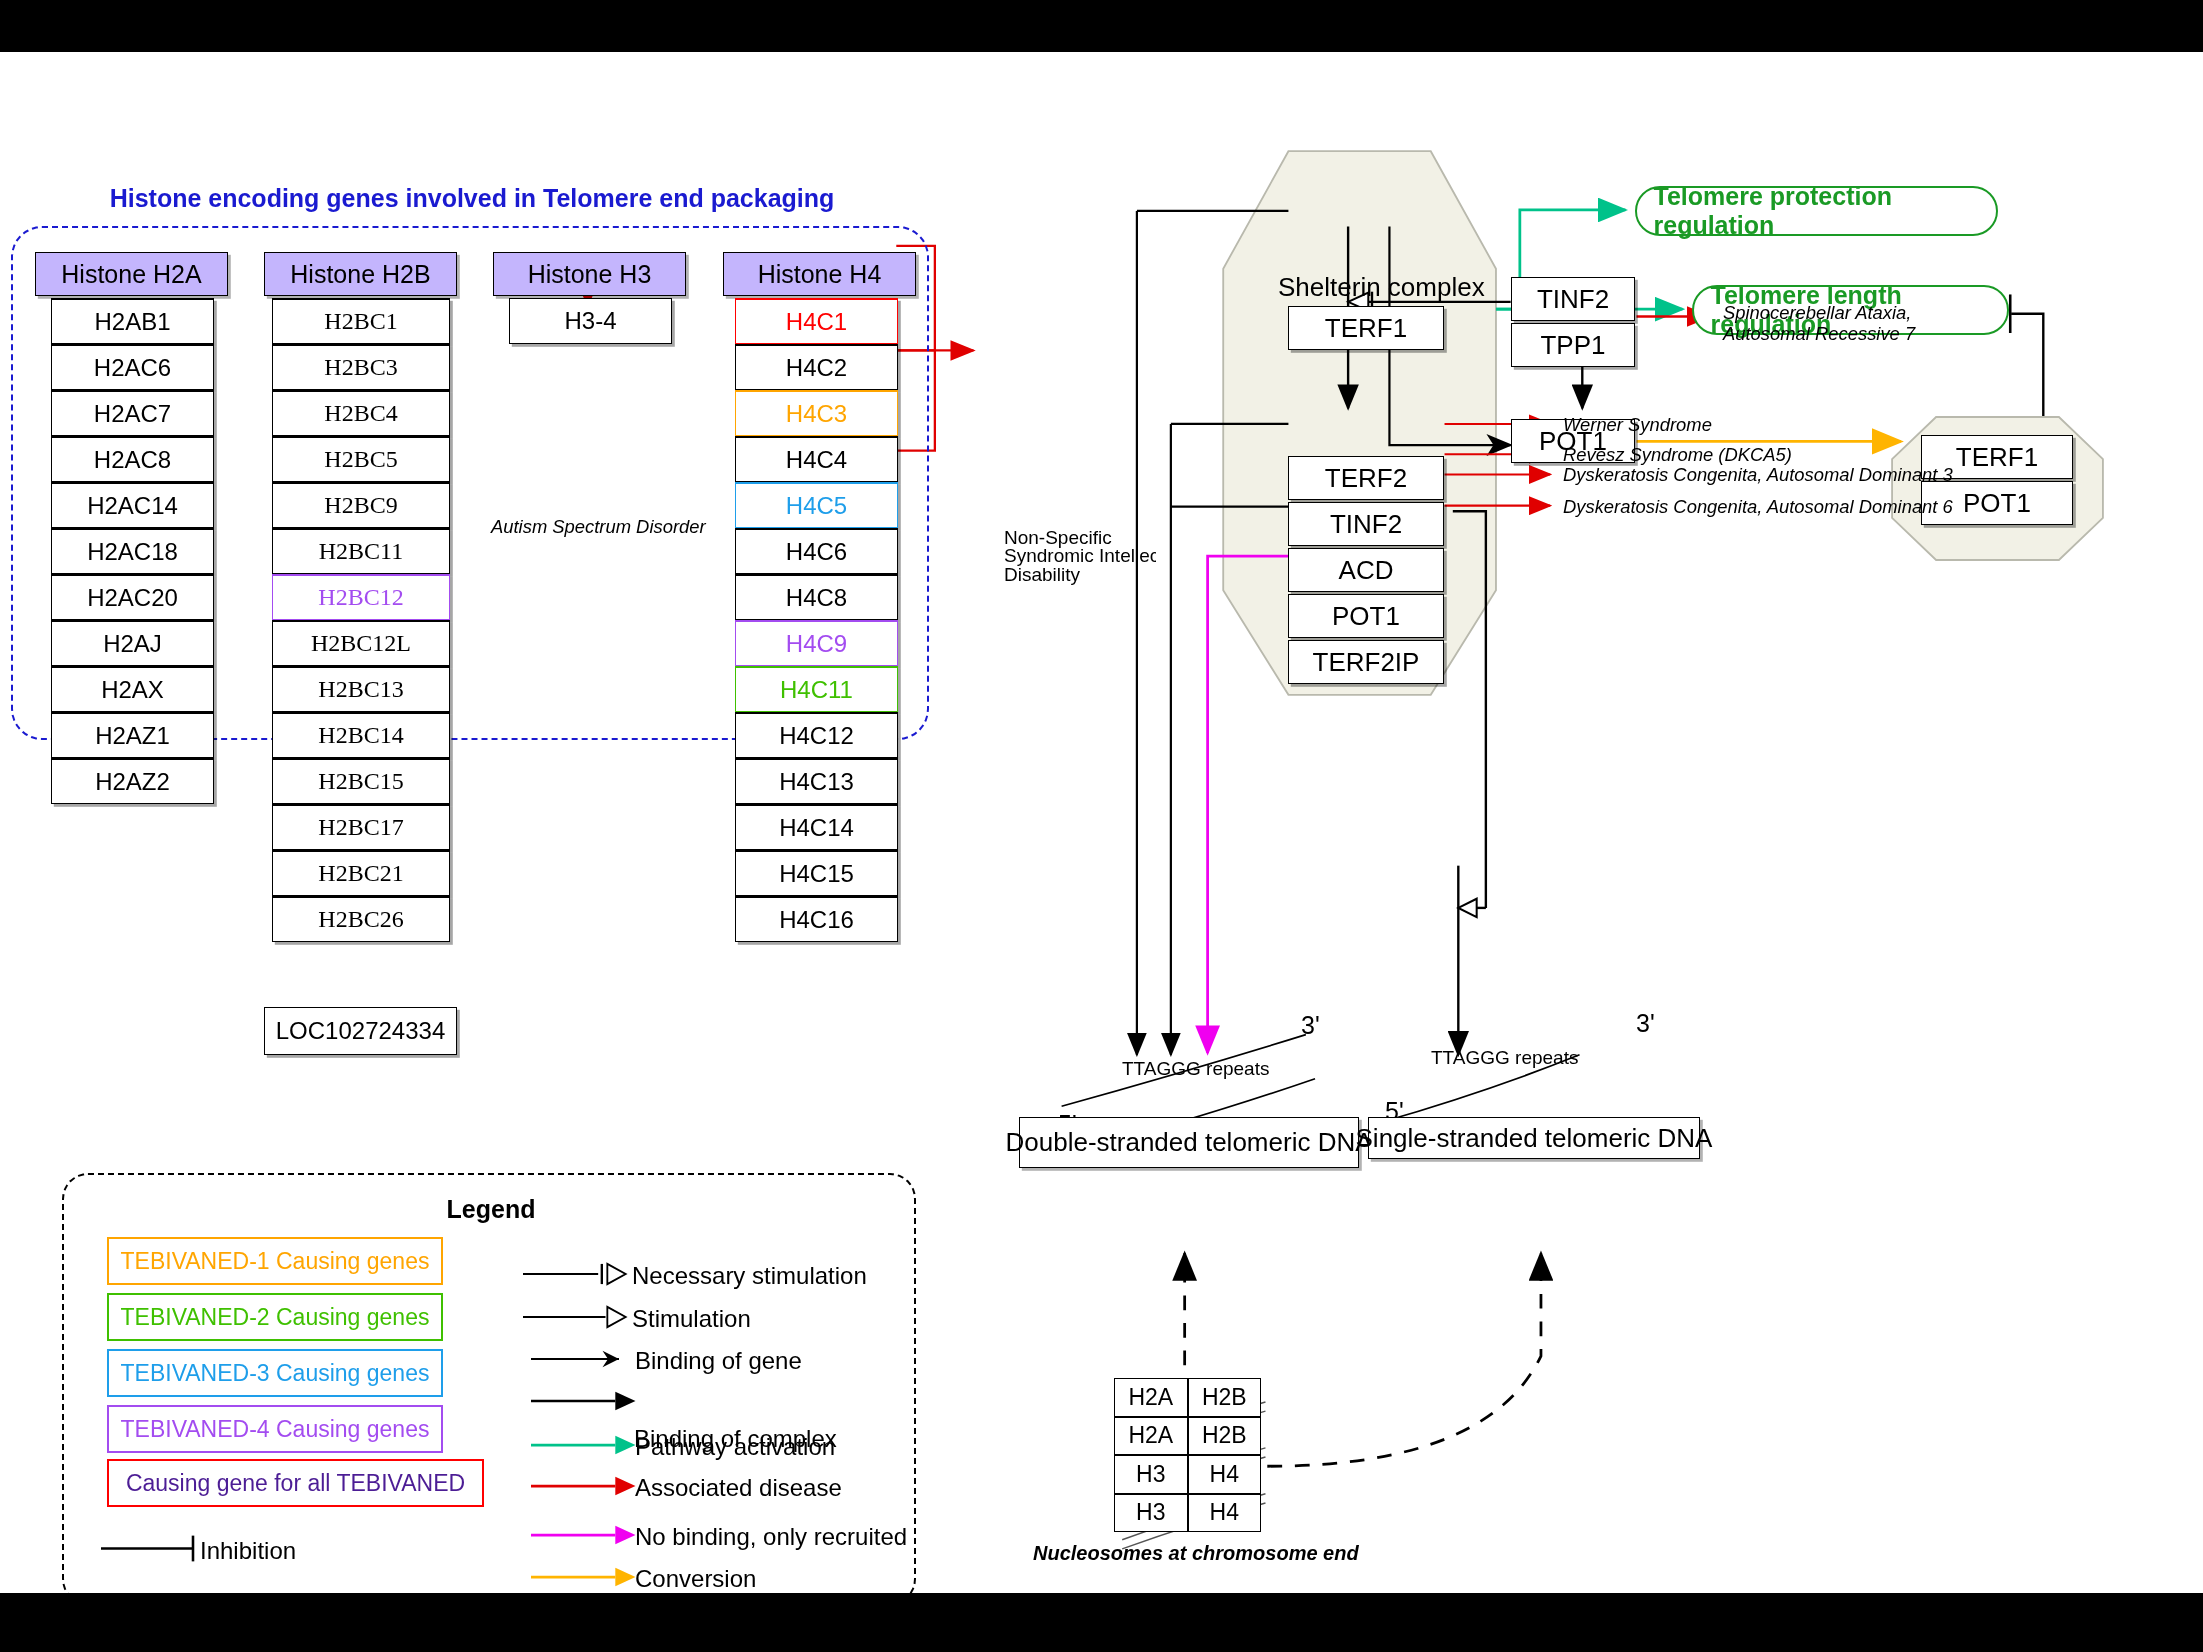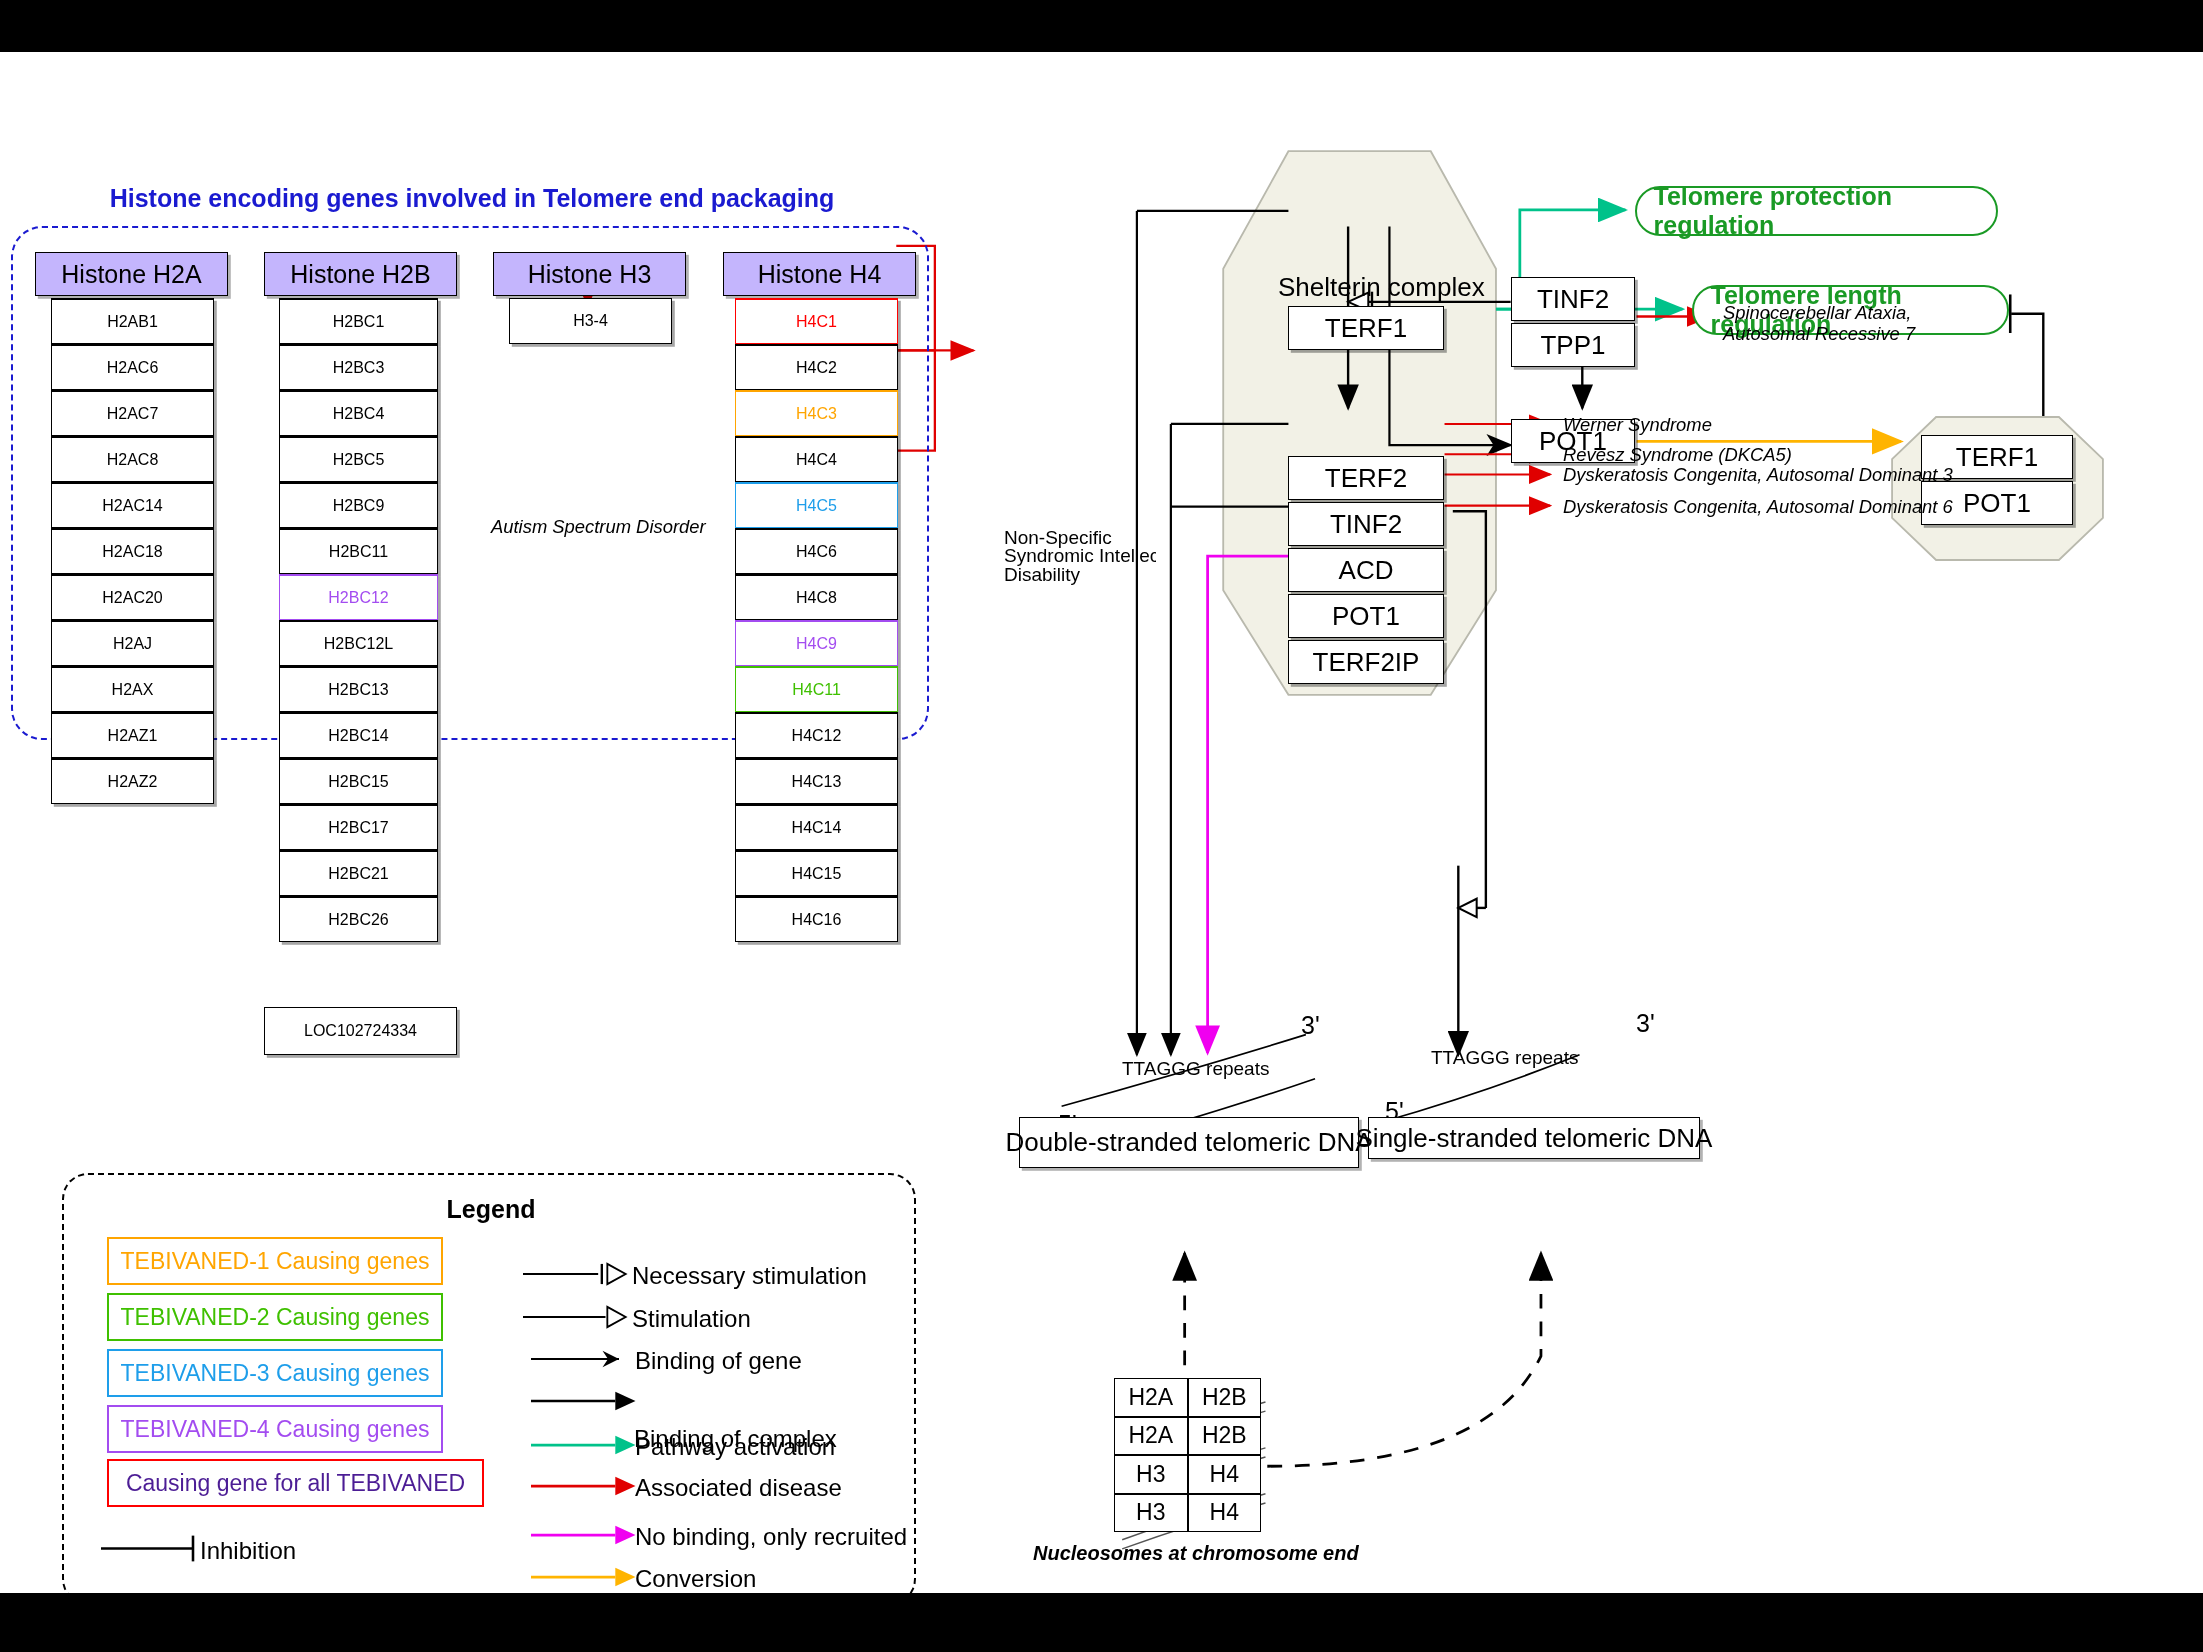--- a/index.html
+++ b/index.html
@@ -8,21 +8,21 @@
     font-family:"Liberation Sans", sans-serif;overflow:hidden;
   }
   #canvas{
     position:absolute;left:0;top:52px;width:2204px;height:1541px;background:#ffffff;
   }
   .abs{position:absolute;}
   
   .gene{
     box-sizing:border-box;border:1.8px solid #000;background:#fff;
     display:flex;align-items:center;justify-content:center;
-    font-size:16px;color:#000;white-space:nowrap;
+    font-size:24px;color:#000;white-space:nowrap;
   }
   .gene.shadow{box-shadow:2.8px 2.8px 0 0 rgba(0,0,0,.35);}
   .hdr{
     box-sizing:border-box;border:1.8px solid #000;background:#c4b5fd;
     display:flex;align-items:center;justify-content:center;font-size:25px;
     box-shadow:2.8px 2.8px 0 0 rgba(0,0,0,.3);
   }
   .stack{position:absolute;}
   .stack .gene{position:relative;width:100%;border-top-width:2.8px;}
   
@@ -193,21 +193,21 @@
       <div class="gene shadow" style="height:46px">H2AC14</div>
       <div class="gene shadow" style="height:46px">H2AC18</div>
       <div class="gene shadow" style="height:46px">H2AC20</div>
       <div class="gene shadow" style="height:46px">H2AJ</div>
       <div class="gene shadow" style="height:46px">H2AX</div>
       <div class="gene shadow" style="height:46px">H2AZ1</div>
       <div class="gene shadow" style="height:46px">H2AZ2</div>
     </div>
 
     <div class="hdr abs" style="left:264px;top:200px;width:193px;height:44px;">Histone H2B</div>
-    <div class="stack" style="left:279px;top:246px;width:159px;">
+    <div class="stack" style="left:272px;top:246px;width:178px;font-family:Liberation Serif, serif;">
       <div class="gene shadow" style="height:46px">H2BC1</div>
       <div class="gene shadow" style="height:46px">H2BC3</div>
       <div class="gene shadow" style="height:46px">H2BC4</div>
       <div class="gene shadow" style="height:46px">H2BC5</div>
       <div class="gene shadow" style="height:46px">H2BC9</div>
       <div class="gene shadow" style="height:46px">H2BC11</div>
       <div class="gene shadow c-purple" style="height:46px">H2BC12</div>
       <div class="gene shadow" style="height:46px">H2BC12L</div>
       <div class="gene shadow" style="height:46px">H2BC13</div>
       <div class="gene shadow" style="height:46px">H2BC14</div>

